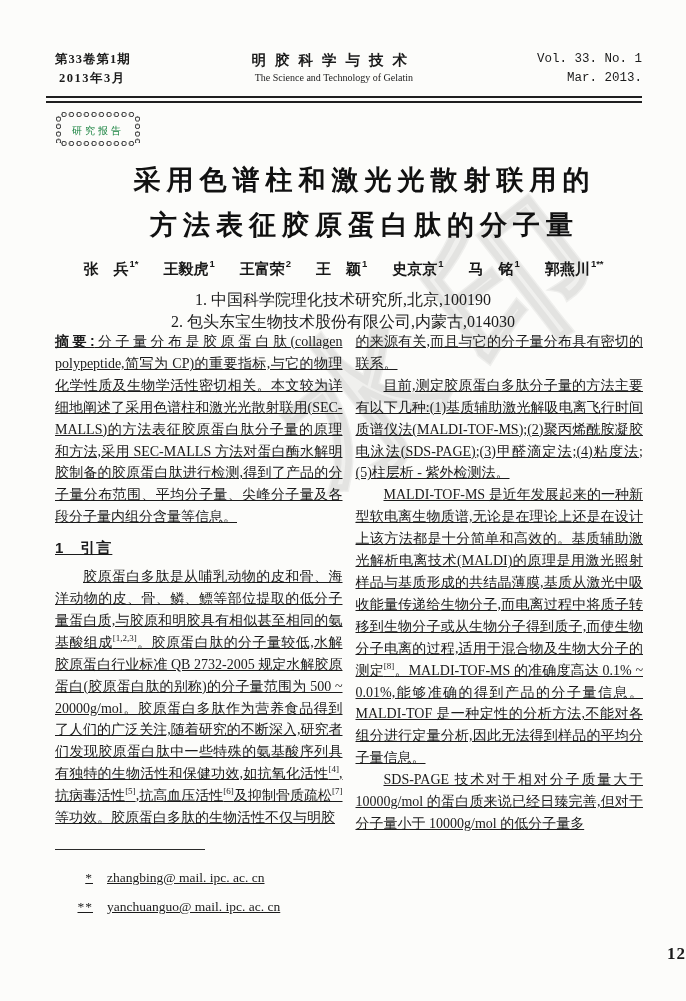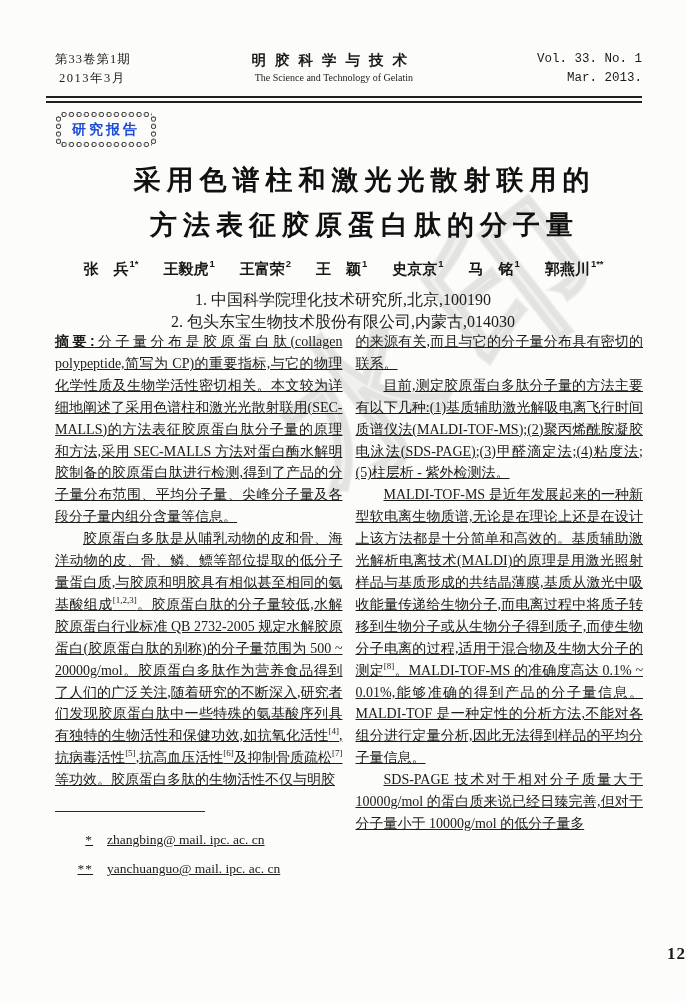--- a/index.html
+++ b/index.html
@@ -22,40 +22,40 @@
     -webkit-text-stroke:3px rgba(80,80,80,0.08);
     font-family:"DejaVu Serif",serif;
     z-index:0;pointer-events:none;
   }
   
   .journal-header{
     position:absolute;top:50px;left:55px;right:44px;
     display:flex;justify-content:space-between;align-items:flex-start;
     z-index:2;
   }
-  .jh-left{font-size:12.5px;font-weight:400;line-height:19px;letter-spacing:1px;}
+  .jh-left{font-size:12.5px;font-weight:700;line-height:19px;letter-spacing:1px;}
   .jh-left .l2{padding-left:4px;letter-spacing:1.5px;}
   .jh-center{text-align:center;}
   .jh-center .cn{font-size:14.5px;font-weight:700;letter-spacing:9px;line-height:20px;
     font-family:"Liberation Sans","DejaVu Sans",sans-serif;}
   .jh-center .en{font-size:10px;line-height:16px;}
   .jh-right{text-align:right;font-size:12.5px;line-height:19px;font-family:Liberation Mono, monospace;}
   .header-rule{
     position:absolute;top:96px;left:46px;width:596px;height:3px;
     border-top:2px solid #1f1f1f;border-bottom:2px solid #1f1f1f;
     z-index:2;
   }
   
   .stamp{
     position:absolute;left:57px;top:111px;z-index:2;
     padding:9px 15px;
   }
   .stamp-label{
     font-family:"Liberation Sans","DejaVu Sans",sans-serif;
-    font-size:14px;font-weight:700;letter-spacing:3px;color:#1d4ed8;
+    font-size:10px;font-weight:400;letter-spacing:3px;color:#15803d;
   }
   .loops{position:absolute;background-repeat:repeat-x;
     background-image:radial-gradient(circle at 4px 3.5px, rgba(255,255,255,0) 1.4px, #4a4a4a 1.7px, #4a4a4a 2.5px, rgba(255,255,255,0) 2.9px);
     background-size:7.5px 7px;height:7px;}
   .loops-top{top:0;left:3px;right:3px;}
   .loops-bottom{bottom:0;left:3px;right:3px;}
   .loops-v{position:absolute;width:7px;background-repeat:repeat-y;
     background-image:radial-gradient(circle at 3.5px 4px, rgba(255,255,255,0) 1.4px, #4a4a4a 1.7px, #4a4a4a 2.5px, rgba(255,255,255,0) 2.9px);
     background-size:7px 7.5px;top:4px;bottom:4px;}
   .loops-left{left:-2px;}
@@ -155,20 +155,21 @@
 
   <div class="affiliations">
     <div>1. 中国科学院理化技术研究所,北京,100190</div>
     <div>2. 包头东宝生物技术股份有限公司,内蒙古,014030</div>
   </div>
 
   <div class="columns">
 
     <div class="col">
       <p class="noindent"><span class="abstract-label">摘要:</span><span>分子量分布是胶原蛋白肽(collagen polypeptide,简写为 CP)的重要指标,与它的物理化学性质及生物学活性密切相关。本文较为详细地阐述了采用色谱柱和激光光散射联用(SEC-MALLS)的方法表征胶原蛋白肽分子量的原理和方法,采用 SEC-MALLS 方法对蛋白酶水解明胶制备的胶原蛋白肽进行检测,得到了产品的分子量分布范围、平均分子量、尖峰分子量及各段分子量内组分含量等信息。</span></p>
+      <div class="section-heading">1　引言</div>
       <p class="indent">胶原蛋白多肽是从哺乳动物的皮和骨、海洋动物的皮、骨、鳞、鳔等部位提取的低分子量蛋白质,与胶原和明胶具有相似甚至相同的氨基酸组成<sup>[1,2,3]</sup>。胶原蛋白肽的分子量较低,水解胶原蛋白行业标准 QB 2732-2005 规定水解胶原蛋白(胶原蛋白肽的别称)的分子量范围为 500 ~ 20000g/mol。胶原蛋白多肽作为营养食品得到了人们的广泛关注,随着研究的不断深入,研究者们发现胶原蛋白肽中一些特殊的氨基酸序列具有独特的生物活性和保健功效,如抗氧化活性<sup>[4]</sup>,抗病毒活性<sup>[5]</sup>,抗高血压活性<sup>[6]</sup>及抑制骨质疏松<sup>[7]</sup>等功效。胶原蛋白多肽的生物活性不仅与明胶</p>
 
       <div class="footnotes">
         <div class="footnote-rule"></div>
         <div class="footnote-item">
           <span class="fn-marker">*</span>
           <span class="fn-text">zhangbing@ mail. ipc. ac. cn</span>
         </div>
         <div class="footnote-item">
           <span class="fn-marker">**</span>

